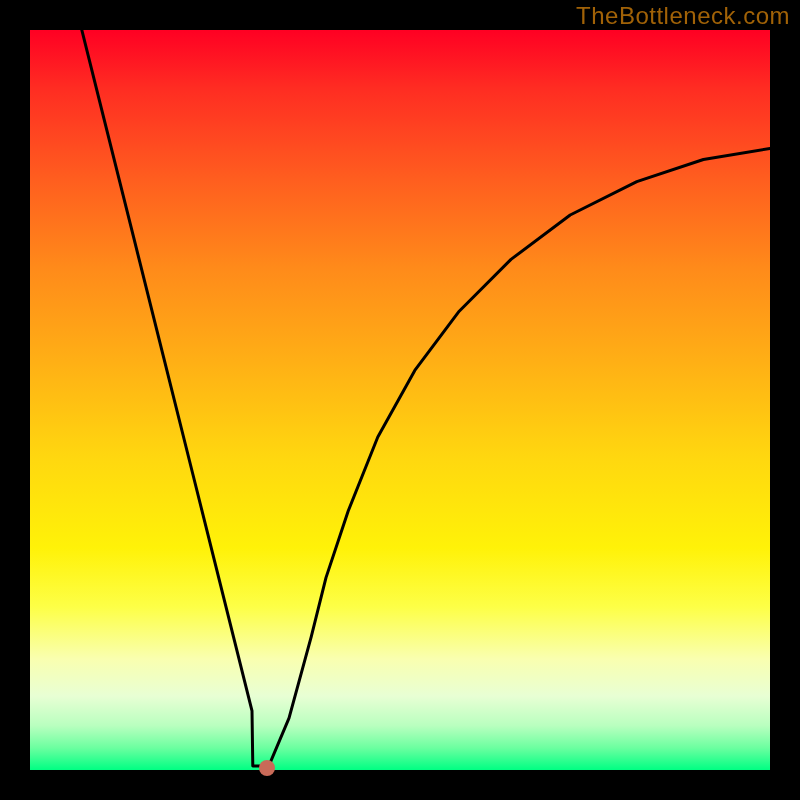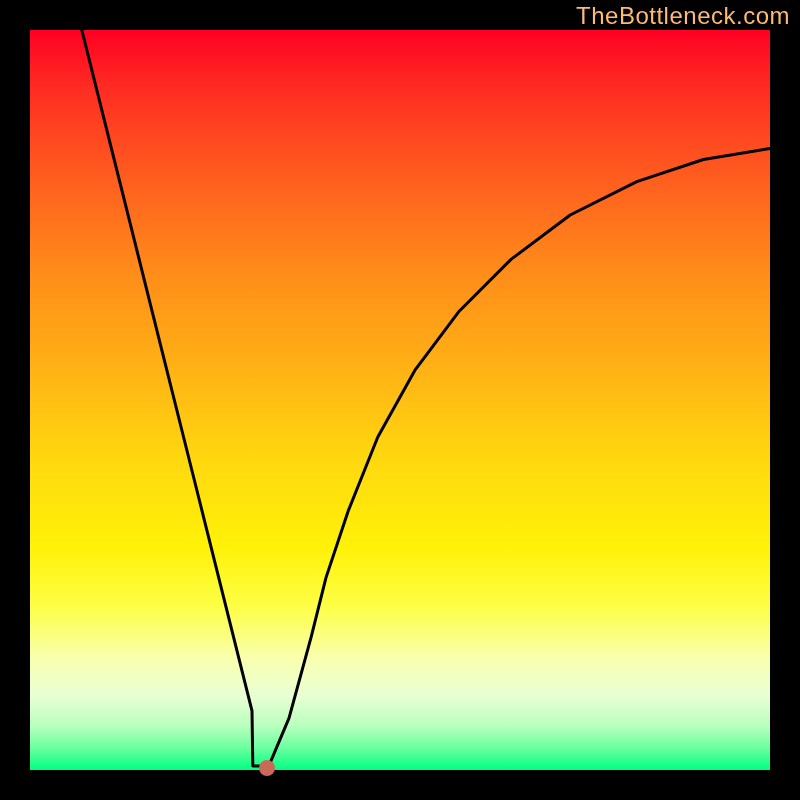--- a/index.html
+++ b/index.html
@@ -14,21 +14,21 @@
   .frame {
     position: relative;
     width: 800px;
     height: 800px;
     background: #000;
   }
   .watermark {
     position: absolute;
     top: 2px;
     right: 10px;
-    color: #fdba74;
+    color: #a16207;
     font-size: 24px;
     font-weight: 500;
     letter-spacing: 0.5px;
     z-index: 20;
     user-select: none;
   }
   .plot-area {
     position: absolute;
     left: 30px;
     top: 30px;

